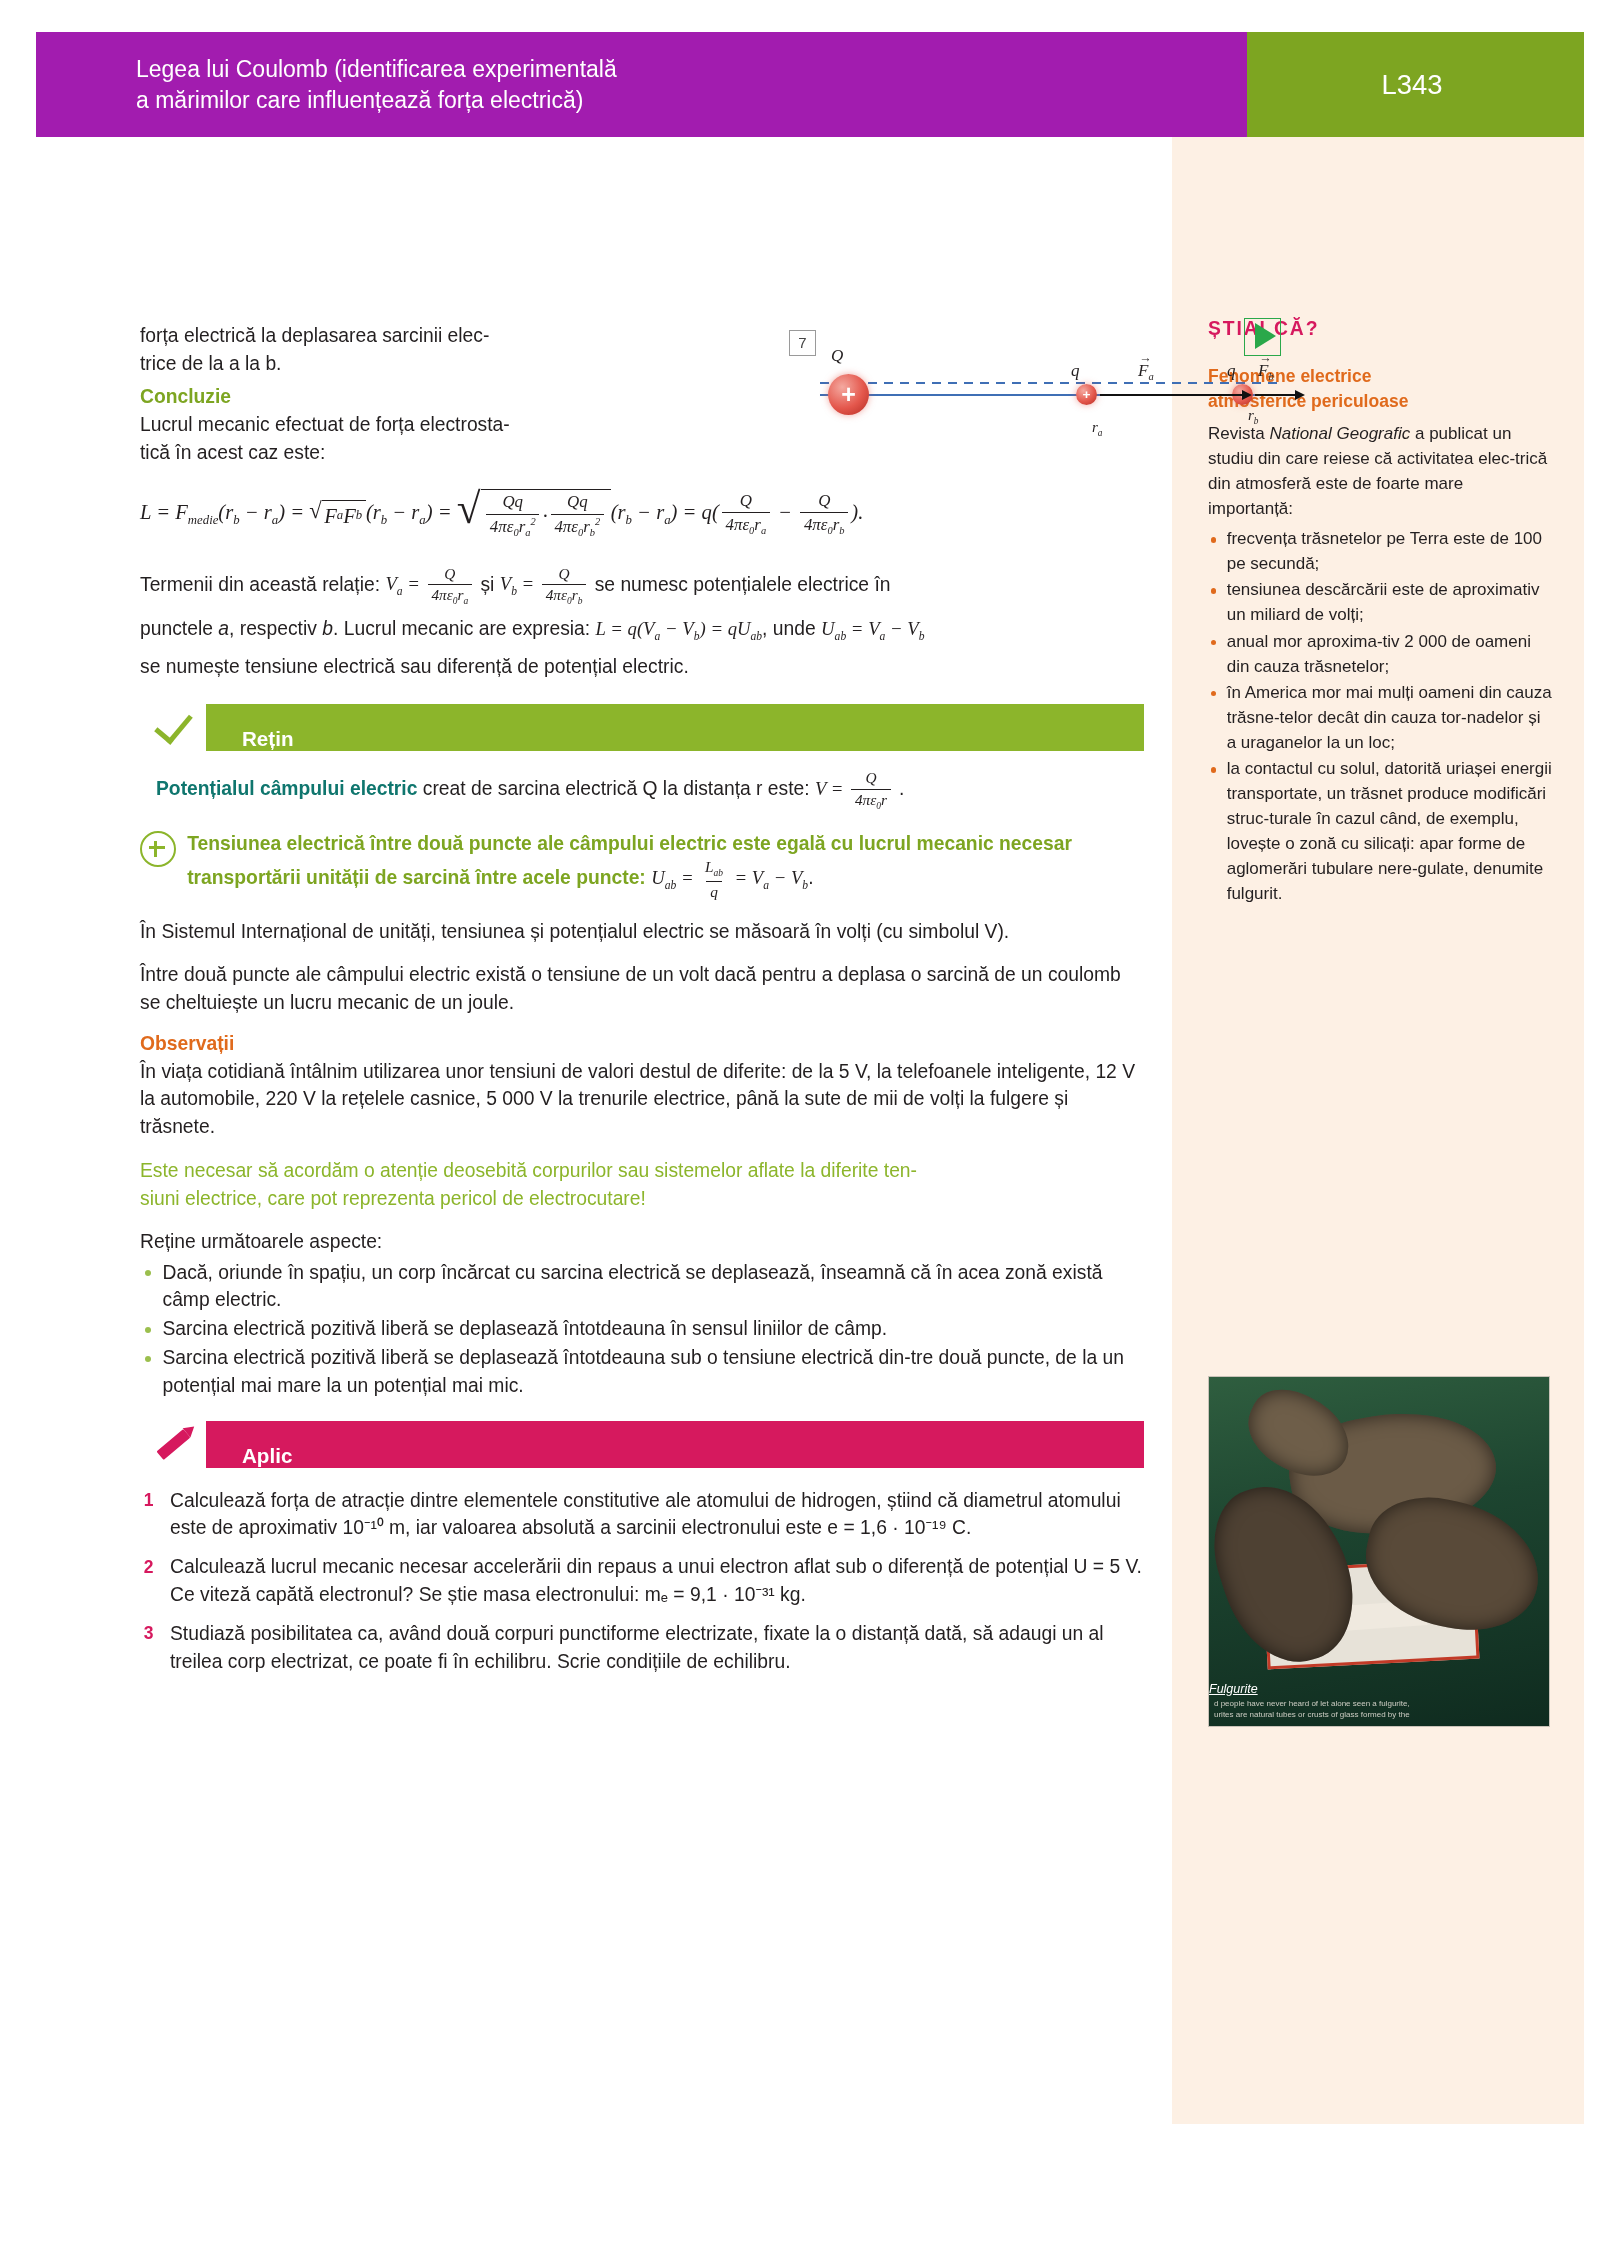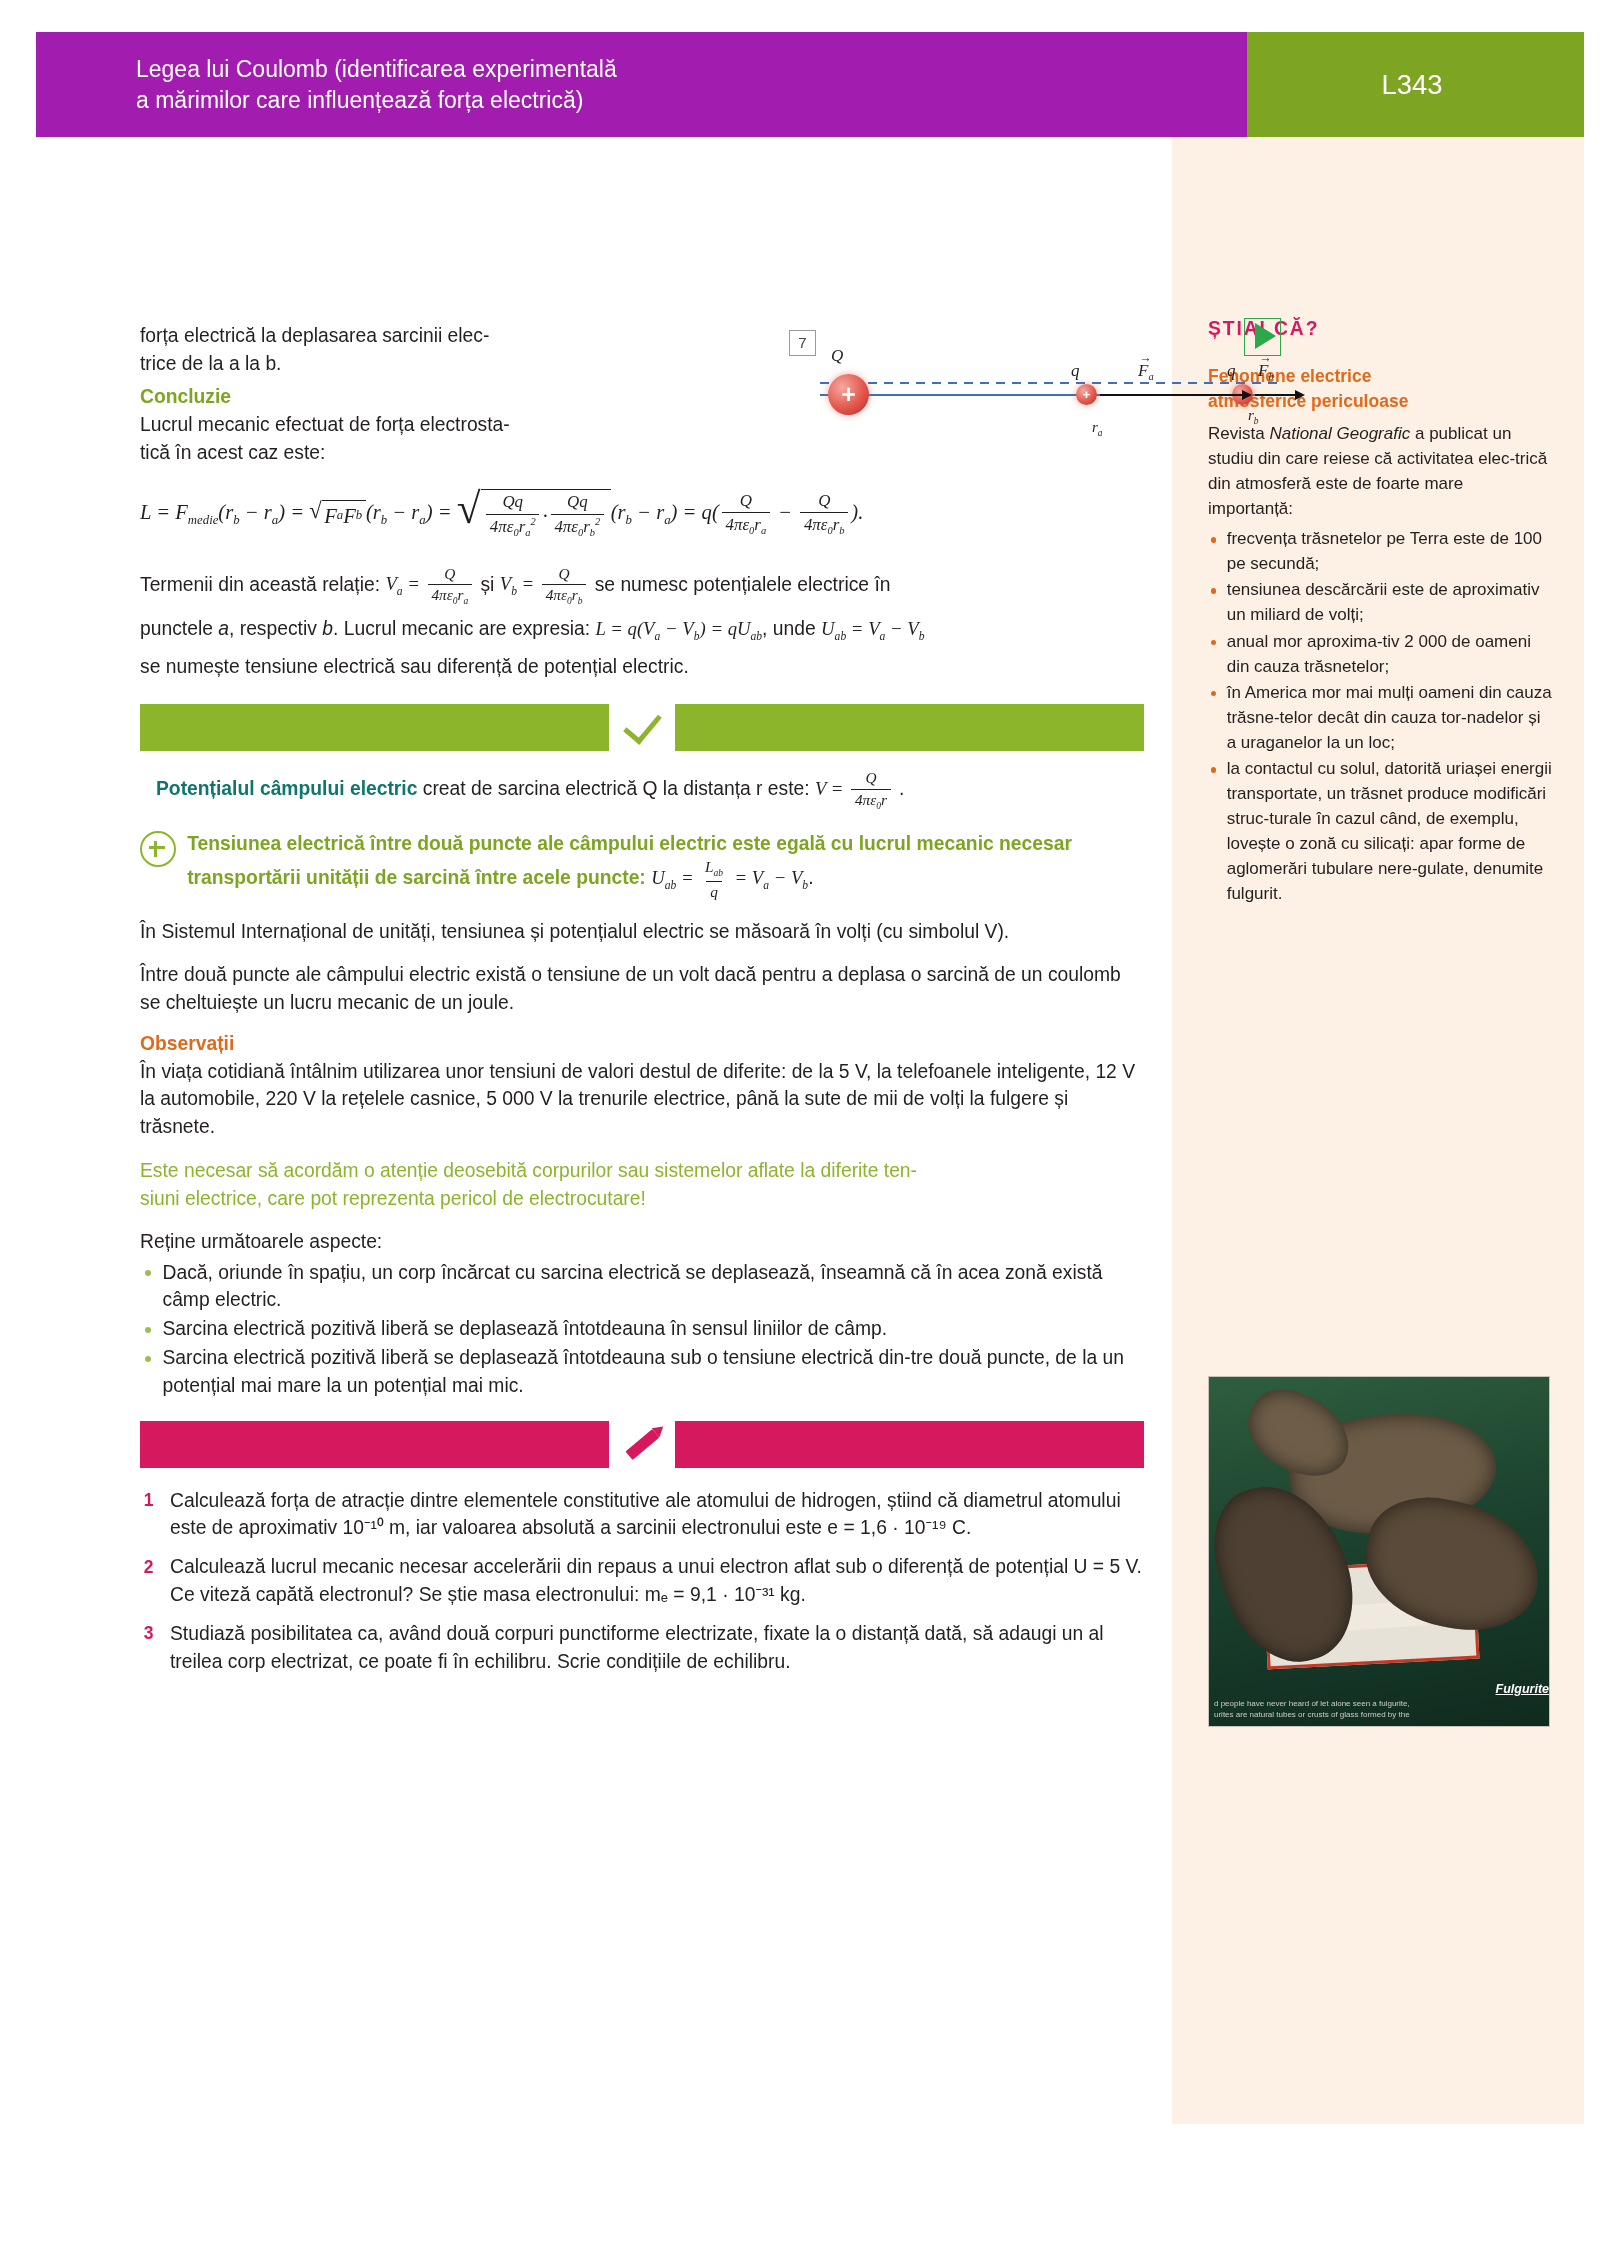--- a/index.html
+++ b/index.html
@@ -140,24 +140,24 @@
   }
   .photo .whitebar {
     position: absolute;
     left: 75px; top: 228px; width: 143px; height: 25px;
     background: #efe9df;
     transform: rotate(-4deg);
   }
   .photo-caption {
     position: absolute;
     left: 0; bottom: 30px; width: 100%;
-    text-align: right;
+    text-align: left;
     color: #ffffff;
     font-size: 12.5px;
-    font-weight: bold;
+    font-weight: normal;
     font-style: italic;
     text-decoration: underline;
   }
   .photo-credit {
     position: absolute;
     left: 5px; bottom: 5px; width: 96%;
     color: #e8e3da;
     font-size: 8px;
     line-height: 1.35;
     opacity: .85;
@@ -301,24 +301,23 @@
     padding: 2.5px 3.7px 0 2.5px;
     display: inline-flex;
     align-items: center;
   }
   sub { font-size: 0.62em; }
   sup { font-size: 0.62em; }
 
   
   .banner {
     display: flex;
-    align-items: center;
+    align-items: flex-end;
     height: 47px;
     margin: 21px 0 18.7px 0;
-    flex-direction: column;
   }
   .banner.green { background: #8cb52b; }
   .banner.pink { background: #d6195e; }
   .banner .icon-box {
     width: 66px;
     height: 47px;
     display: flex;
     align-items: center;
     justify-content: center;
     flex: 0 0 auto;

